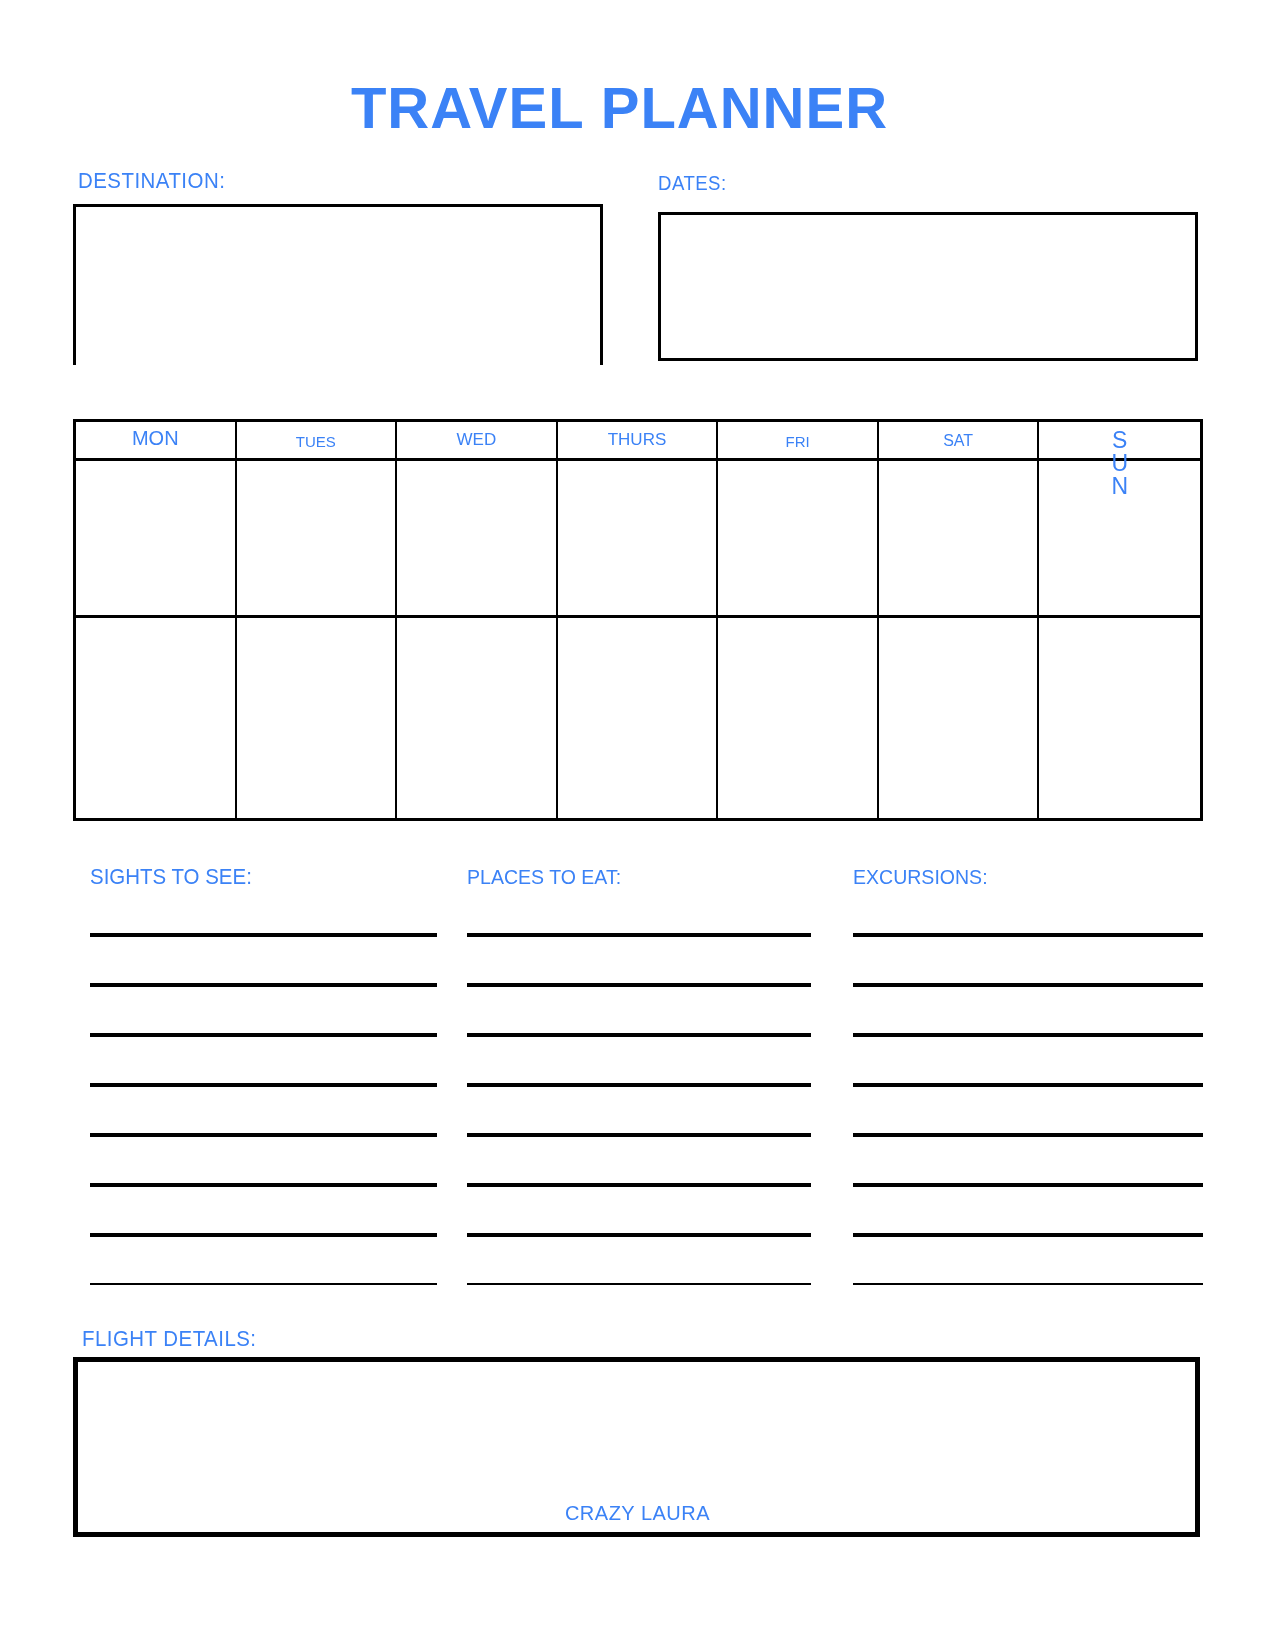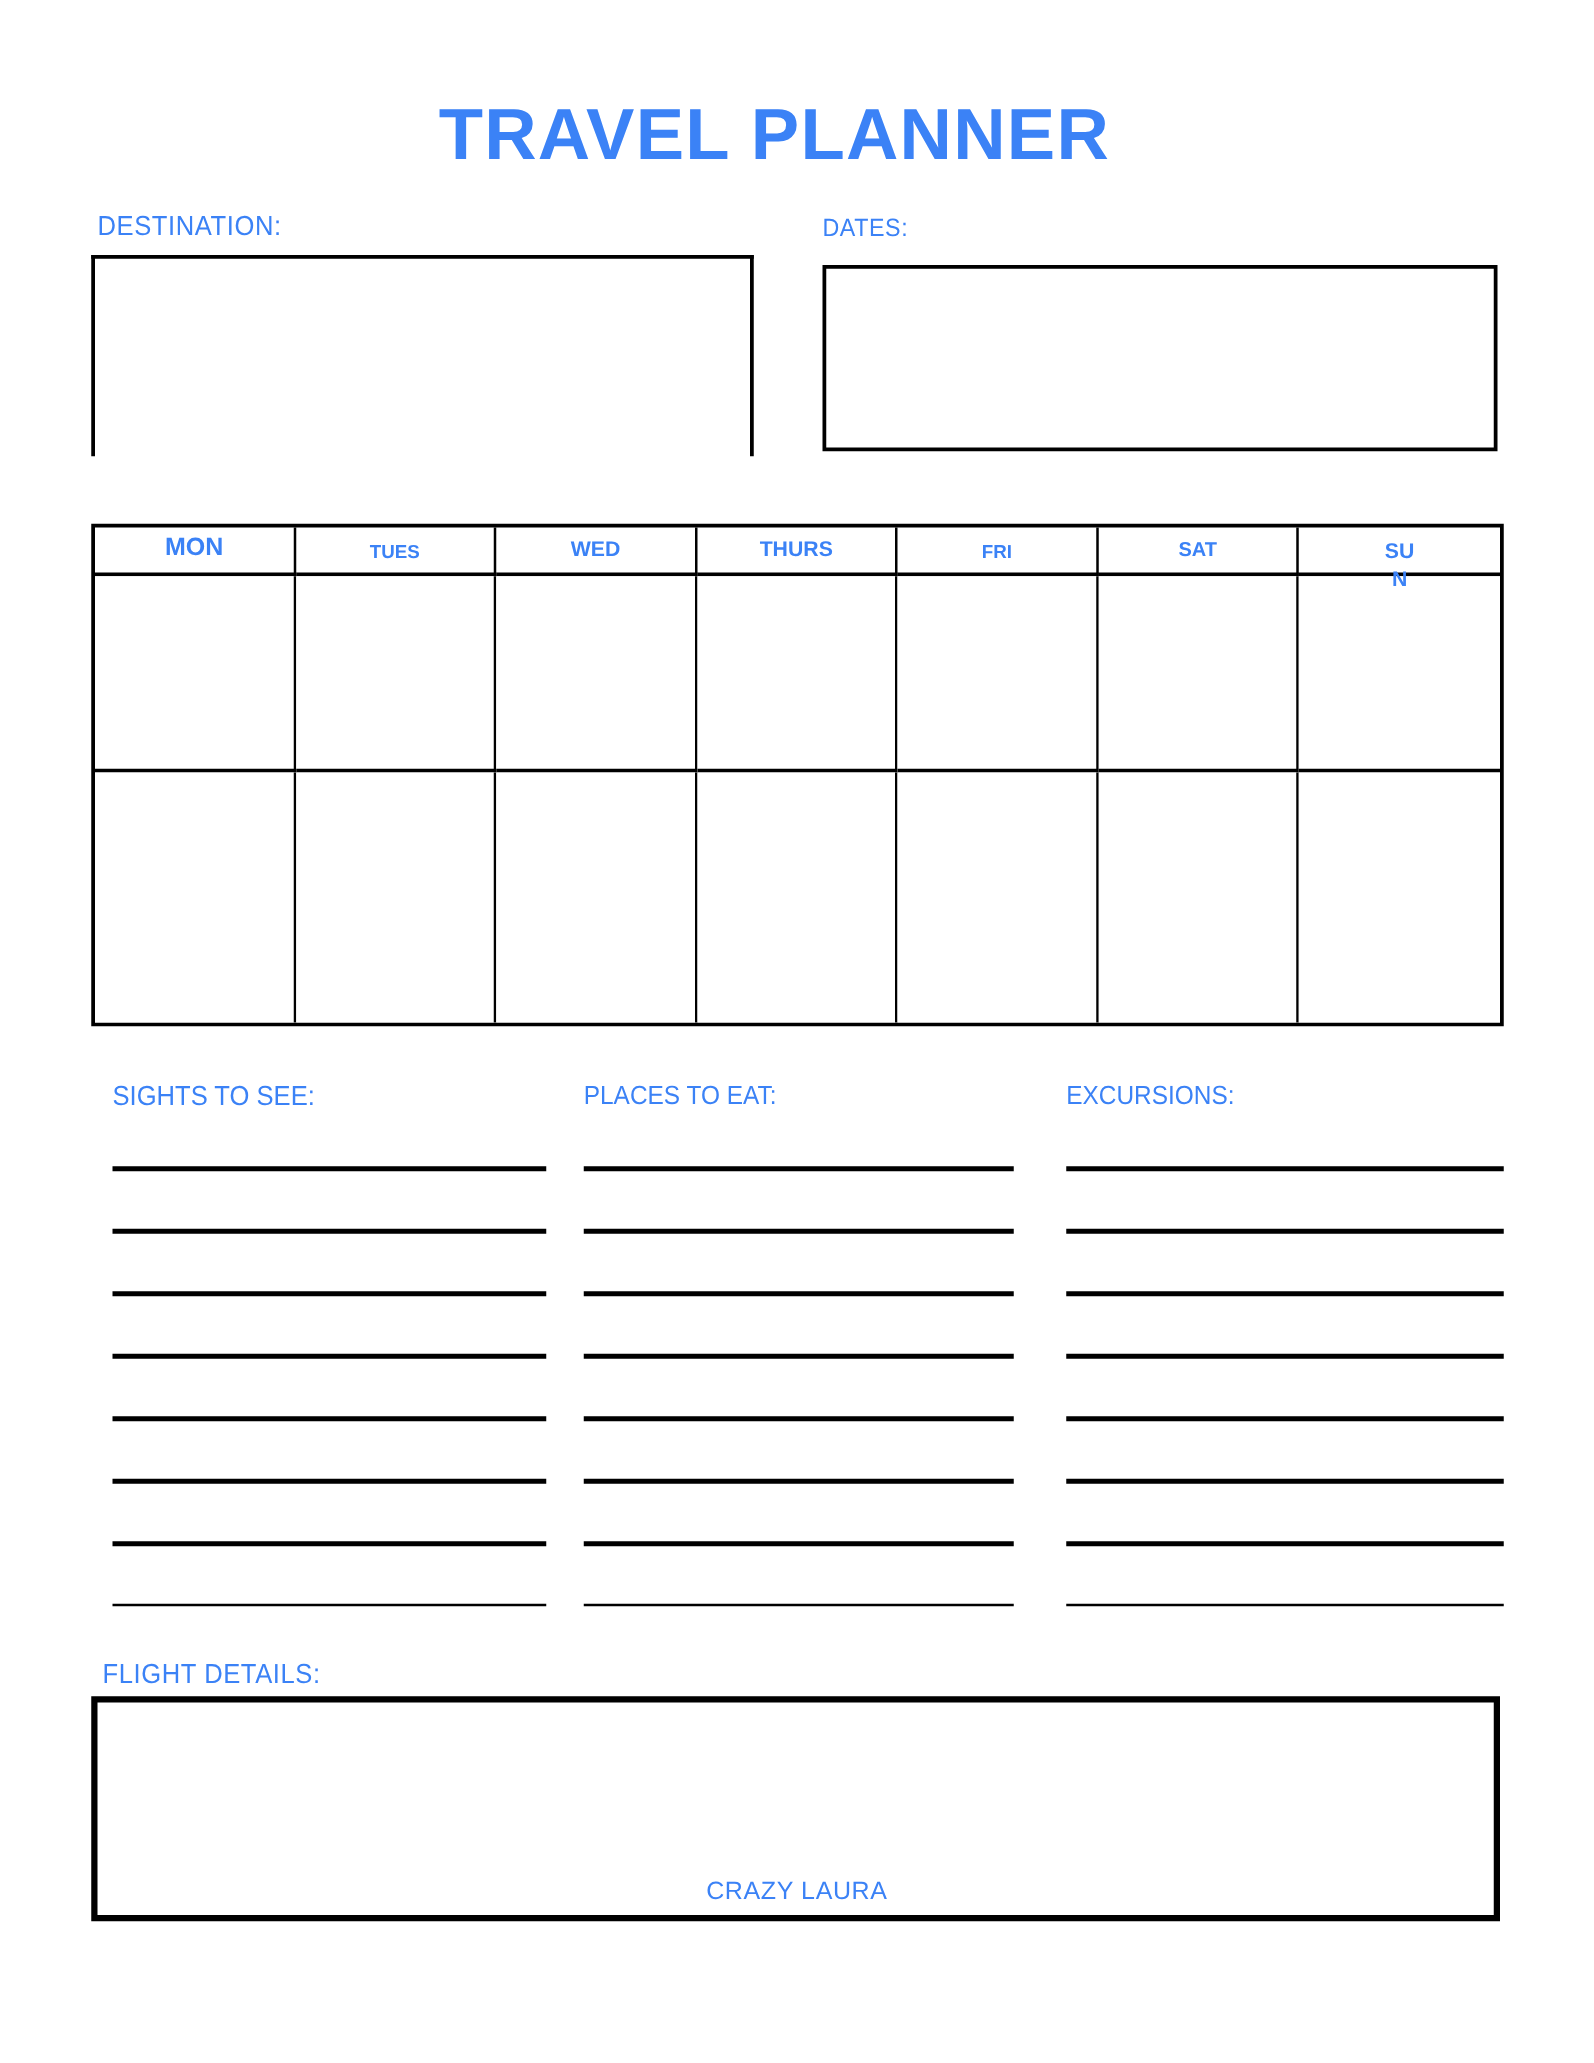--- a/index.html
+++ b/index.html
@@ -55,33 +55,33 @@
     background:#fff;
   }
   .cal-head{
     box-sizing:border-box;
     border-right:2px solid #000;
     border-bottom:3px solid #000;
     text-align:center;
     font-size:16px;
     overflow:visible;
   }
-  .cal-head .day{display:block;padding-top:7px;line-height:22px;font-weight:bold;}
+  .cal-head .day{display:block;padding-top:7px;line-height:22px;}
   .cal-head:nth-child(1) .day{font-size:20px;padding-top:5px;}
   .cal-head:nth-child(2) .day{font-size:15px;padding-top:9px;text-align:center;}
   .cal-head:nth-child(3) .day{font-size:17px;}
   .cal-head:nth-child(4) .day{font-size:17px;}
   .cal-head:nth-child(5) .day{font-size:15px;padding-top:9px;}
   .cal-head:nth-child(6) .day{font-size:16px;padding-top:8px;}
   .cal-head:nth-child(7){border-right:none;}
   
   .cal-head:nth-child(7) .day{
     width:28px;margin:0 auto;padding-top:6px;
     word-break:break-all;line-height:23px;
-    font-size:17px;position:relative;top:1px;
+    font-size:23px;position:relative;top:1px;
   }
   .cal-cell{
     box-sizing:border-box;
     border-right:2px solid #000;
     background:#fff;
   }
   .cal-cell.row1{border-bottom:3px solid #000;}
   .cal-cell.col7{border-right:none;}
 
   

